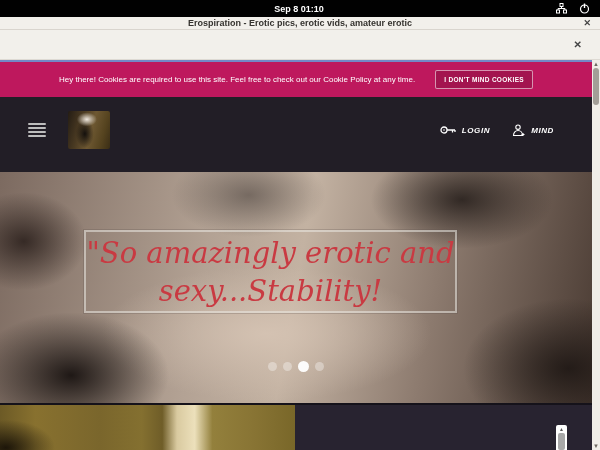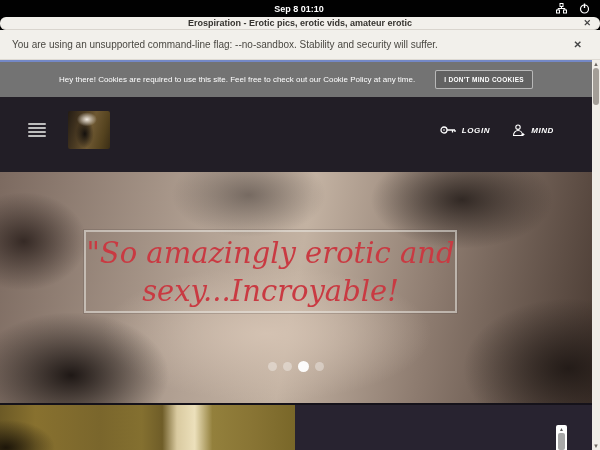--- a/index.html
+++ b/index.html
@@ -12,21 +12,21 @@
   .topbar .left { display:flex; align-items:center; gap:6px; padding-left:8px; }
   .activities, .appmenu { display:flex; align-items:center; gap:4px; padding:0 6px; cursor:default; }
   .activities-dot { width:7px; height:7px; border-radius:50%; background:#d77d88; display:inline-block; }
   .chrome-dot { width:8px; height:8px; border-radius:50%; background:#9a9a9a; display:inline-block; position:relative; }
   .chrome-dot::after { content:""; position:absolute; left:2px; top:2px; width:4px; height:4px; border-radius:50%; background:#3c3c3c; }
   .clock { position:absolute; left:0; right:2px; text-align:center; }
   .topbar .right { margin-left:auto; display:flex; align-items:center; gap:12px; padding-right:10px; z-index:2; }
   .sysicon { width:11px; height:11px; display:inline-block; }
 
   
-  .titlebar { height:13px; background:#f2f0eb; border-bottom:1px solid #d9d5ce; display:flex; align-items:center; justify-content:center; position:relative; font-size:9px; font-weight:bold; color:#35332f; flex:0 0 auto;border-radius:6px; }
+  .titlebar { height:13px; background:#f2f0eb; border-bottom:1px solid #d9d5ce; display:flex; align-items:center; justify-content:center; position:relative; font-size:9px; font-weight:bold; color:#35332f; flex:0 0 auto; }
   .titlebar .close, .infobar .close { position:absolute; right:9px; top:50%; transform:translateY(-50%); font-size:9px; color:#454545; font-weight:bold; cursor:default; line-height:1; }
 
   
   .infobar { height:30px; background:#f2f0eb; border-bottom:1px solid #dedad3; display:flex; align-items:center; padding-left:12px; font-size:10px; color:#4a4842; position:relative; flex:0 0 auto; }
   .infobar .close { right:18px; font-size:10px; }
 
   
   .content { position:relative; flex:1 1 auto; display:flex; }
   .page { width:592px; display:flex; flex-direction:column; background:#221e26; }
 
@@ -106,28 +106,27 @@
       </span>
     </div>
   </div>
 
   <div class="titlebar">
     <span>Erospiration - Erotic pics, erotic vids, amateur erotic</span>
     <span class="close">✕</span>
   </div>
 
   <div class="infobar">
-    <span>You are using an unsupported command-line flag: --no-sandbox. Stability and security will suffer.</span>
     <span class="close">✕</span>
   </div>
 
   <div class="content">
     <div class="page">
 
-      <div class="cookiebar" style="background:#737373;gap:20px;">
+      <div class="cookiebar" style="background:#be185d;gap:20px;">
         <span>Hey there! Cookies are required to use this site. Feel free to check out our Cookie Policy at any time.</span>
         <button class="cookie-btn">I DON'T MIND COOKIES</button>
       </div>
 
       <div class="siteheader">
         <div class="hamburger">
             <span></span>
             <span></span>
             <span></span>
             <span></span>
@@ -153,21 +152,21 @@
                 </svg>
             </span>
             <span class="auth-label">MIND</span>
           </div>
         </div>
       </div>
 
       <div class="hero">
         <div class="quotebox">
           <div class="quote">"So amazingly erotic and</div>
-          <div class="quote">sexy...Incroyable!</div>
+          <div class="quote">sexy...Stability!</div>
         </div>
         <div class="dots">
             <span class="dot"></span>
             <span class="dot"></span>
             <span class="dot active"></span>
             <span class="dot"></span>
           </div>
       </div>
 
       <div class="below">

